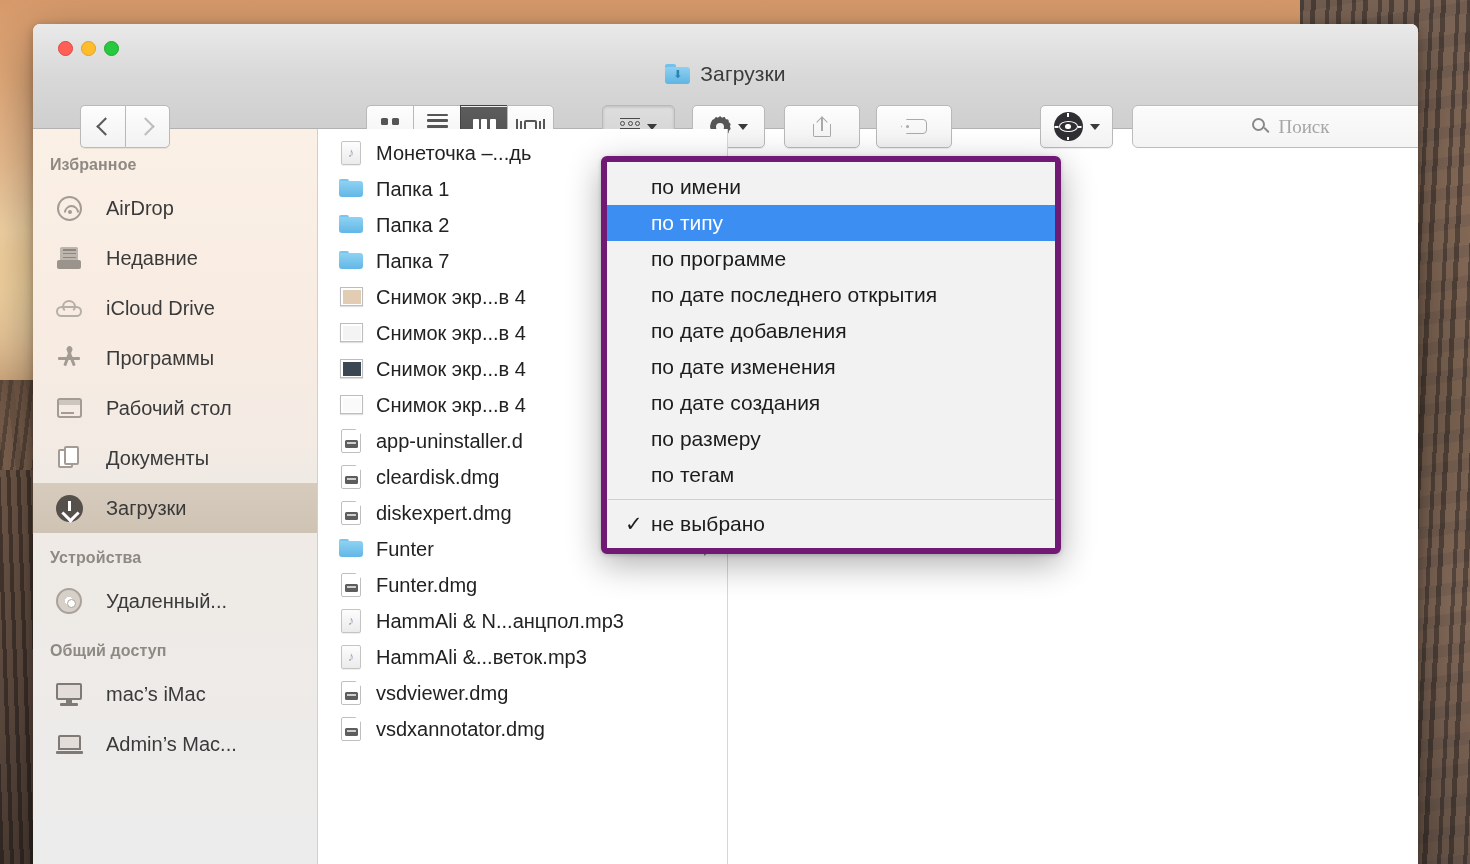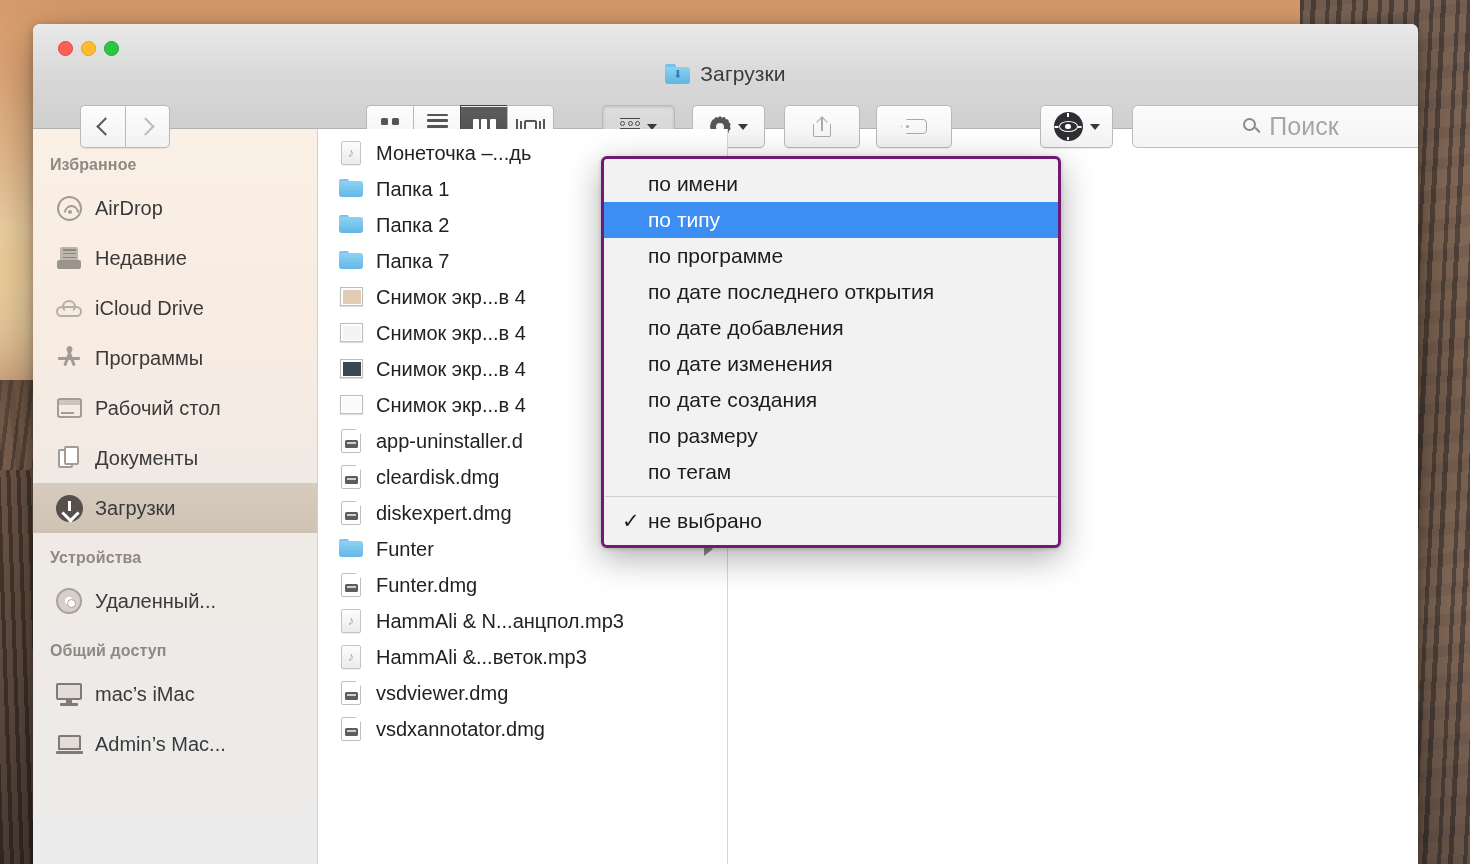--- a/index.html
+++ b/index.html
@@ -195,37 +195,37 @@
     background:linear-gradient(180deg,#fbfbfb,#f4f4f4);
     border:1px solid #bcbcbc; border-radius:6px;
     display:flex; align-items:center; justify-content:center; gap:9px;
     box-shadow:0 1px 0 rgba(255,255,255,.85) inset;
   }
   .ic-search { width:17px; height:17px; position:relative; }
   .ic-search .ring { position:absolute; left:0; top:0; width:13px; height:13px;
                      border:2px solid #888; border-radius:50%; }
   .ic-search .hdl { position:absolute; left:11px; top:11px; width:7px; height:2px;
                     background:#888; transform:rotate(45deg); border-radius:1px; }
-  .ph { font-size:25px; color:#a6a6a6; }
+  .ph { font-size:19px; color:#a6a6a6;font-family:Liberation Serif, serif; }
 
   
   #body { display:flex; height:739px; }
 
   #sidebar {
     width:285px; flex:none; padding-top:18px;
     background:linear-gradient(180deg,#fbf0e6 0%,#f8ece2 28%,#f1eae4 46%,#eeeae6 62%,#ececec 100%);
     border-right:1px solid #d4cfca;
     overflow:hidden;
   }
   .sb-head {
     font-size:16px; font-weight:bold; color:#8e8983;
     padding:9px 0 9px 17px; letter-spacing:.1px;
   }
   .sb-item {
-    display:flex; align-items:center; gap:12px;
+    display:flex; align-items:center; gap:23px;
     height:50px; padding-left:22px; font-size:20px; color:#3a3a3a;
   }
   .sb-item.sel { background:linear-gradient(180deg,#d6cbbd,#cfc3b4); }
   .sb-icn { width:28px; height:28px; flex:none; display:flex; align-items:center; justify-content:center; }
 
   .i-airdrop { width:25px; height:25px; border-radius:50%; border:2px solid #a39c95; position:relative; }
   .i-airdrop::before { content:""; position:absolute; left:5.5px; top:7px; width:11px; height:11px;
     border:2px solid #a39c95; border-radius:50%; border-bottom-color:transparent; border-right-color:transparent;
     transform:rotate(45deg); }
   .i-airdrop::after { content:""; position:absolute; left:9.5px; top:12px; width:4px; height:4px;
@@ -331,21 +331,21 @@
     background:#fff; border:1px solid #bdbdbd; box-shadow:0 1px 1px rgba(0,0,0,.12);
     padding:1.5px;
   }
   .f-shot i { display:block; width:100%; height:100%; }
 
   #previewcol { flex:1; background:#fff; }
 
   
   #menu {
     position:absolute; left:568px; top:132px; width:460px;
-    background:#f2f2f2; border:3px solid #701a75; border-radius:6px;
+    background:#f2f2f2; border:6px solid #701a75; border-radius:6px;
     box-shadow:0 10px 34px rgba(0,0,0,.32), 0 1px 4px rgba(0,0,0,.18);
     padding:7px 0 6px; z-index:30;
   }
   .mi {
     height:36px; display:flex; align-items:center;
     padding-left:44px; font-size:21px; color:#1c1c1c; position:relative;
   }
   .mi.hl { background:#3c8ef3; color:#fff; }
   .mi .ck { position:absolute; left:18px; font-size:21px; color:#1c1c1c; }
   .msep { height:1px; background:#d0d0d0; margin:6px 1px; }

